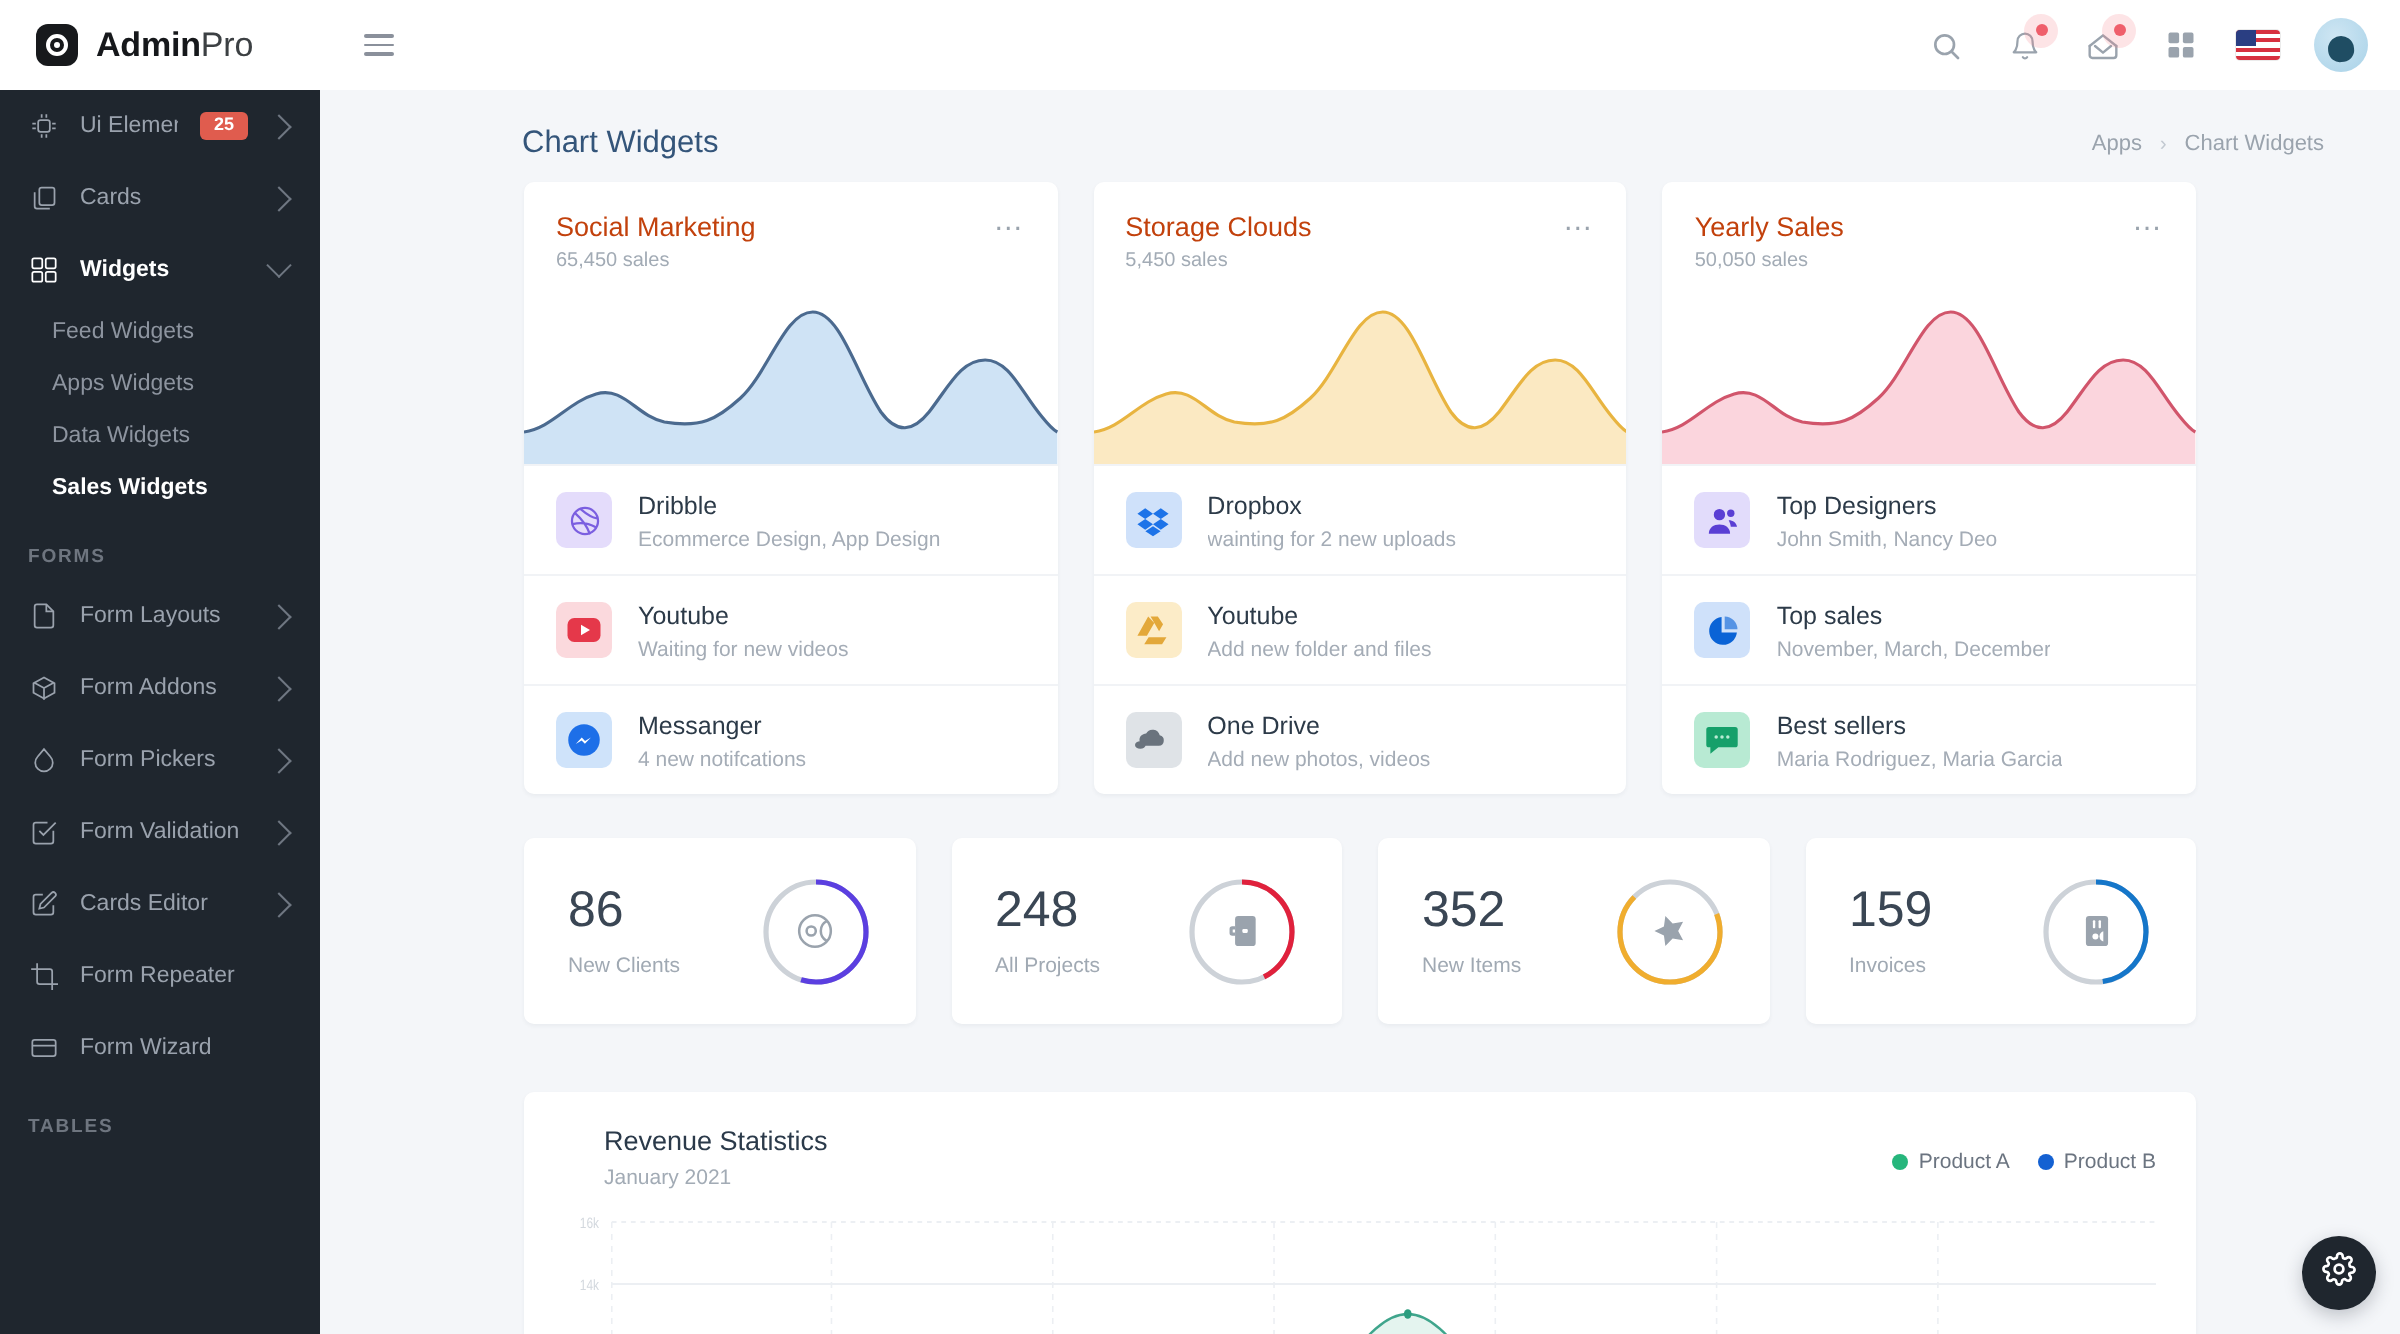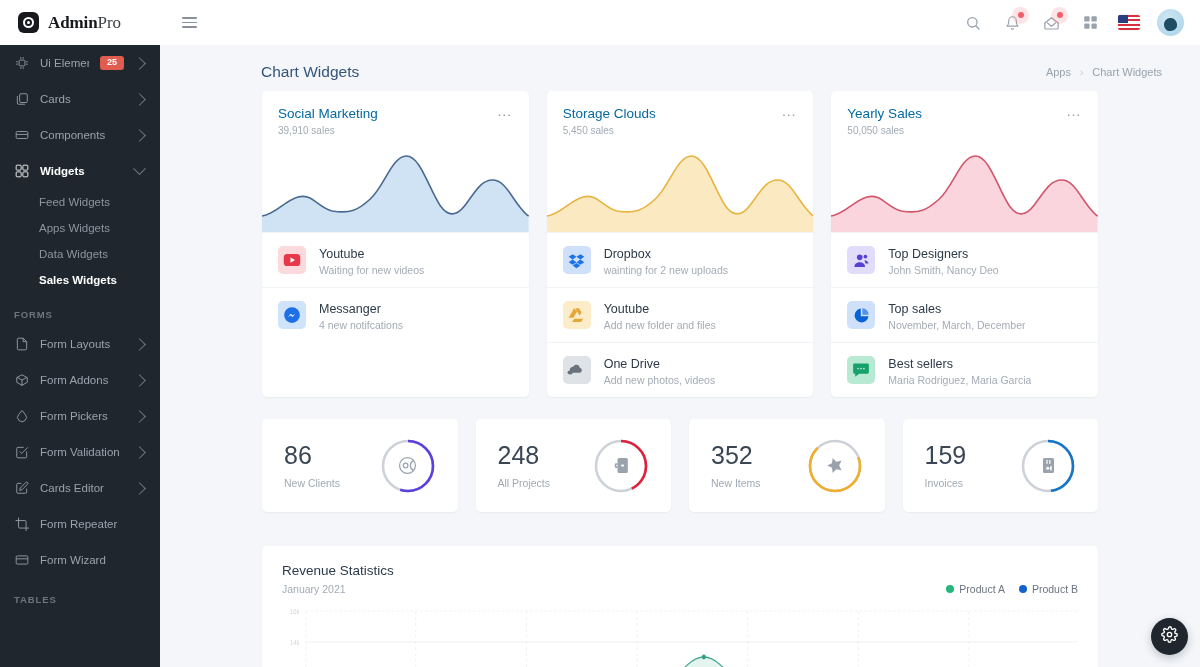--- a/index.html
+++ b/index.html
@@ -26,21 +26,21 @@
     display: flex; align-items: center; justify-content: center;
   }
   .brand-logo .ring {
     width: 11px; height: 11px; border-radius: 50%;
     border: 2px solid #ffffff; position: relative;
   }
   .brand-logo .ring::after {
     content: ""; position: absolute; width: 3px; height: 3px; border-radius: 50%;
     background: #ffffff; top: 2px; left: 2px;
   }
-  .brand-text { font-size: 17px; color: #16181b; letter-spacing: -.1px; font-family: Liberation Serif, serif; }
+  .brand-text { font-size: 17px; color: #16181b; letter-spacing: -.1px; }
   .brand-text b { font-weight: 700; }
   .brand-text span { font-weight: 400; color: #3c4043; }
 
   .hamburger {
     margin-left: 22px; width: 18px; height: 18px; cursor: pointer;
     display: flex; flex-direction: column; justify-content: center; gap: 3px;
   }
   .hamburger i { display: block; height: 1.6px; background: #8a909b; border-radius: 2px; }
   .hamburger i:nth-child(1) { width: 15px; }
   .hamburger i:nth-child(2) { width: 15px; }
@@ -99,21 +99,21 @@
   .nav-badge {
     background: #e05c4e; color: #fff; font-size: 9px; font-weight: 700;
     border-radius: 3px; padding: 2px 7px; line-height: 1.1;
   }
   .chev {
     width: 9px; height: 9px; border-right: 1.4px solid #6f7782; border-bottom: 1.4px solid #6f7782;
     transform: rotate(-45deg); flex: 0 0 auto; margin-right: 2px;
   }
   .chev.down { transform: rotate(45deg) translate(-2px,-2px); }
   .sub-item {
-    height: 26px; display: flex; align-items: center; padding-left: 39px;
+    height: 26px; display: flex; align-items: center; padding-left: 26px;
     font-size: 11.5px; color: #8d949f; cursor: pointer;
   }
   .sub-item.active { color: #ffffff; font-weight: 700; }
   .nav-section {
     padding: 16px 0 6px 14px; font-size: 9.5px; letter-spacing: .9px;
     color: #6e757f; font-weight: 600;
   }
 
   
   .main {
@@ -127,21 +127,21 @@
   .breadcrumb { margin-left: auto; display: flex; align-items: center; gap: 9px; font-size: 11px; color: #9aa3ad; }
   .breadcrumb .sep { color: #c2c9d1; font-size: 10px; }
 
   .cards-row { display: flex; gap: 18px; padding: 0 102px 0 102px; }
   .wcard {
     flex: 1; background: #ffffff; border-radius: 5px;
     box-shadow: 0 1px 2px rgba(40,50,70,.055);
     overflow: hidden;
   }
   .wcard-head { padding: 15px 16px 0 16px; display: flex; align-items: flex-start; }
-  .wcard-title { font-size: 13.5px; color: #0369a1; font-weight: 400; }
+  .wcard-title { font-size: 13.5px; color: #c2410c; font-weight: 400; }
   .wcard-sub { font-size: 10px; color: #a2abb5; margin-top: 4px; }
   .dots { margin-left: auto; color: #9aa3ad; font-size: 15px; line-height: 10px; letter-spacing: 1px; cursor: pointer; }
   .spark { height: 88px; margin-top: 8px; position: relative; }
   .spark svg { display: block; width: 100%; height: 100%; }
 
   .litem { display: flex; align-items: center; gap: 13px; padding: 11px 16px; border-top: 1px solid #f1f3f6; }
   .litem:first-of-type { border-top: 1px solid #eef1f5; }
   .lico {
     width: 28px; height: 28px; border-radius: 5px; flex: 0 0 28px;
     display: flex; align-items: center; justify-content: center;
@@ -164,21 +164,21 @@
   .donut .core {
     position: absolute; inset: 0; display: flex; align-items: center; justify-content: center;
   }
 
   
   .rev {
     margin: 22px 102px 0 102px; background: #ffffff; border-radius: 5px;
     box-shadow: 0 1px 2px rgba(40,50,70,.055); padding: 17px 20px 0 20px;
     height: 160px; overflow: hidden;
   }
-  .rev-head { display: flex; align-items: flex-end; }
+  .rev-head { display: flex; align-items: center; margin-left: 20px; }
   .rev-title { font-size: 13.5px; color: #2b3a4a; }
   .rev-sub { font-size: 10.5px; color: #a2abb5; margin-top: 5px; }
   .legend { margin-left: auto; display: flex; gap: 14px; align-items: center; padding-top: 3px; }
   .leg { display: flex; align-items: center; gap: 5px; font-size: 10.5px; color: #6b7480; cursor: pointer; }
   .leg .dot { width: 8px; height: 8px; border-radius: 50%; }
   .rev-chart { margin-top: 10px; position: relative; height: 100px; }
   .rev-chart svg { display: block; width: 100%; height: 100px; }
   .ytick { font-size: 7.5px; fill: #d3d8de; font-family: "Liberation Sans", sans-serif; }
 
   
@@ -271,30 +271,20 @@
     <span class="nav-ico">
       <svg width="14" height="14" viewBox="0 0 24 24">
           <rect x="8" y="3" width="13" height="15" rx="2"></rect>
           <path d="M4 7v12a2 2 0 0 0 2 2h11"></path>
         </svg>
     </span>
     <span class="nav-label">Cards</span>
     <span class="chev"></span>
   </div>
 
-  <div class="nav-item">
-    <span class="nav-ico">
-      <svg width="14" height="14" viewBox="0 0 24 24">
-          <rect x="2" y="6" width="20" height="12" rx="2"></rect>
-          <path d="M2 11h20"></path>
-        </svg>
-    </span>
-    <span class="nav-label">Components</span>
-    <span class="chev"></span>
-  </div>
 
   <div class="nav-item active">
     <span class="nav-ico">
       <svg width="14" height="14" viewBox="0 0 24 24" fill="#ffffff" stroke="none">
           <rect x="2" y="2" width="8.5" height="8.5" rx="1.5"></rect>
           <rect x="13.5" y="2" width="8.5" height="8.5" rx="1.5"></rect>
           <rect x="2" y="13.5" width="8.5" height="8.5" rx="1.5"></rect>
           <rect x="13.5" y="13.5" width="8.5" height="8.5" rx="1.5"></rect>
         </svg>
     </span>
@@ -398,29 +388,41 @@
       <span>Chart Widgets</span>
     </div>
   </div>
 
   <div class="cards-row">
 
     <div class="wcard">
       <div class="wcard-head">
         <div>
           <div class="wcard-title">Social Marketing</div>
-          <div class="wcard-sub">39,910 sales</div>
+          <div class="wcard-sub">65,450 sales</div>
         </div>
         <div class="dots">…</div>
       </div>
       <div class="spark">
         <svg viewBox="0 0 266 88" preserveAspectRatio="none">
           <path d="M0,72 C14,70 22,57 36,53 C50,49 56,64 70,67 C88,70 96,66 108,55 C122,42 130,12 144,12 C158,12 166,44 178,62 C186,73 194,72 202,62 C212,49 218,36 230,36 C242,36 248,52 258,64 C262,69 264,71 266,72 L266,88 L0,88 Z" fill="#cfe3f5"></path>
           <path d="M0,72 C14,70 22,57 36,53 C50,49 56,64 70,67 C88,70 96,66 108,55 C122,42 130,12 144,12 C158,12 166,44 178,62 C186,73 194,72 202,62 C212,49 218,36 230,36 C242,36 248,52 258,64 C262,69 264,71 266,72" fill="none" stroke="#4b6a8f" stroke-width="1.6"></path>
         </svg>
+      </div>
+      <div class="litem">
+        <span class="lico" style="background:#e4dcfb">
+          <svg width="17" height="17" viewBox="0 0 24 24" fill="none" stroke="#7b5fe0" stroke-width="1.6">
+              <circle cx="12" cy="12" r="9.2"></circle>
+              <path d="M5 6.5c4.5 4 8.5 9 10.5 15M3.2 14.2c6-1.6 11.6-.6 16.5 2.2M8.5 3.3c4 3.4 8 6.4 12 6.8"></path>
+            </svg>
+        </span>
+        <span class="ltxt">
+          <span class="ltitle">Dribble</span>
+          <div class="lsub">Ecommerce Design, App Design</div>
+        </span>
       </div>
       <div class="litem">
         <span class="lico" style="background:#fbd9dd">
           <svg width="18" height="14" viewBox="0 0 24 18">
               <rect x="1" y="1" width="22" height="16" rx="4.5" fill="#e5384a"></rect>
               <path d="M10 5.5l6 3.5-6 3.5z" fill="#ffffff"></path>
             </svg>
         </span>
         <span class="ltxt">
           <span class="ltitle">Youtube</span>

